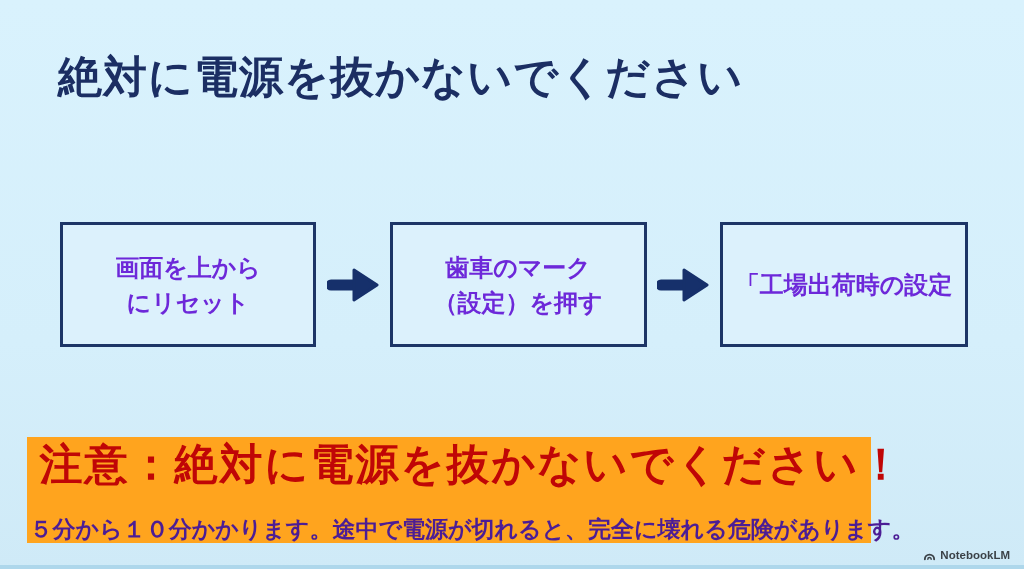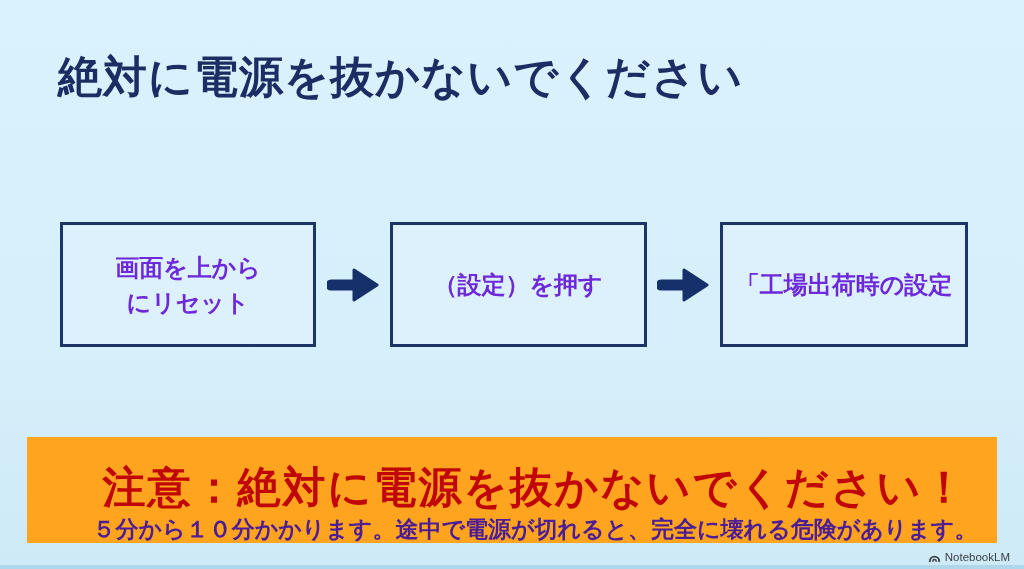--- a/index.html
+++ b/index.html
@@ -65,27 +65,27 @@
     flex: 1;
     display: flex;
     align-items: center;
     justify-content: center;
   }
 
   .warning-banner {
     position: absolute;
     left: 27px;
     top: 437px;
-    width: 970px;
+    width: 844px;
     height: 106px;
     background: #ffa41e;
     display: flex;
     flex-direction: column;
     align-items: center;
-    justify-content: flex-end;
+    justify-content: space-between;
     gap: 3px;
     box-sizing: border-box;
     padding-top: 2px;
     padding-left: 46px;
   }
   .warning-headline {
     color: #c00606;
     font-size: 43px;
     font-weight: 800;
     letter-spacing: 2px;
@@ -99,25 +99,25 @@
     line-height: 28px;
     white-space: nowrap;
   }
 
   .watermark {
     position: absolute;
     right: 14px;
     top: 549px;
     height: 16px;
     display: flex;
-    align-items: center;
+    align-items: flex-start;
     gap: 4px;
     color: #3b4248;
     font-size: 11.5px;
-    font-weight: 400;
+    font-weight: 700;
   }
 </style>
 </head>
 <body>
 
 <div class="slide">
 
   <div class="page-title">絶対に電源を抜かないでください</div>
 
   <div class="flow-row">
@@ -128,20 +128,21 @@
     </div>
 
     <div class="arrow-zone">
       <svg width="52" height="36" viewBox="0 0 52 36">
         <path d="M4 18 H30" stroke="#16306b" stroke-width="11" stroke-linecap="round" fill="none"></path>
         <path d="M27 3 L50 18 L27 33 Z" fill="#16306b" stroke="#16306b" stroke-width="3" stroke-linejoin="round"></path>
       </svg>
     </div>
 
     <div class="flow-box w2">
+      <span>歯車のマーク</span>
       <span>（設定）を押す</span>
     </div>
 
     <div class="arrow-zone">
       <svg width="52" height="36" viewBox="0 0 52 36">
         <path d="M4 18 H30" stroke="#16306b" stroke-width="11" stroke-linecap="round" fill="none"></path>
         <path d="M27 3 L50 18 L27 33 Z" fill="#16306b" stroke="#16306b" stroke-width="3" stroke-linejoin="round"></path>
       </svg>
     </div>
 

